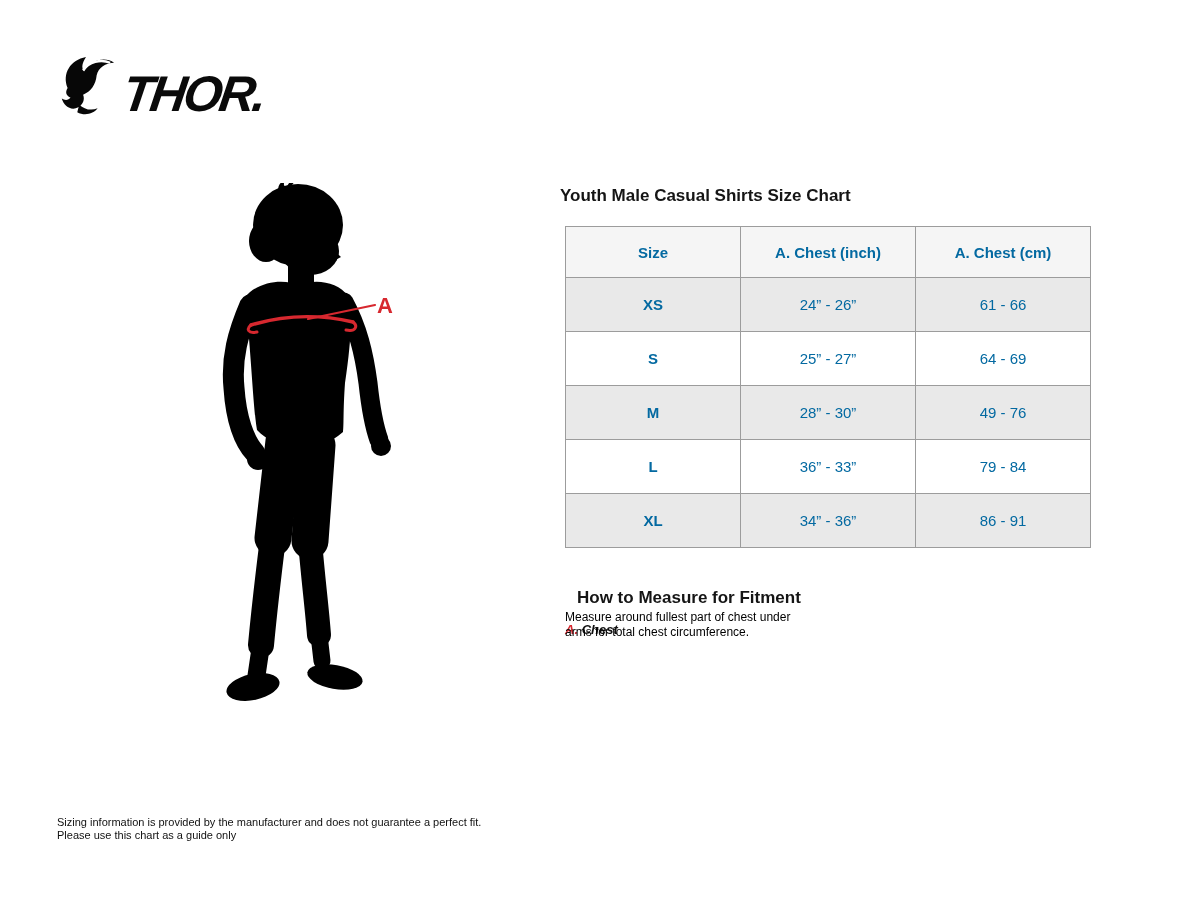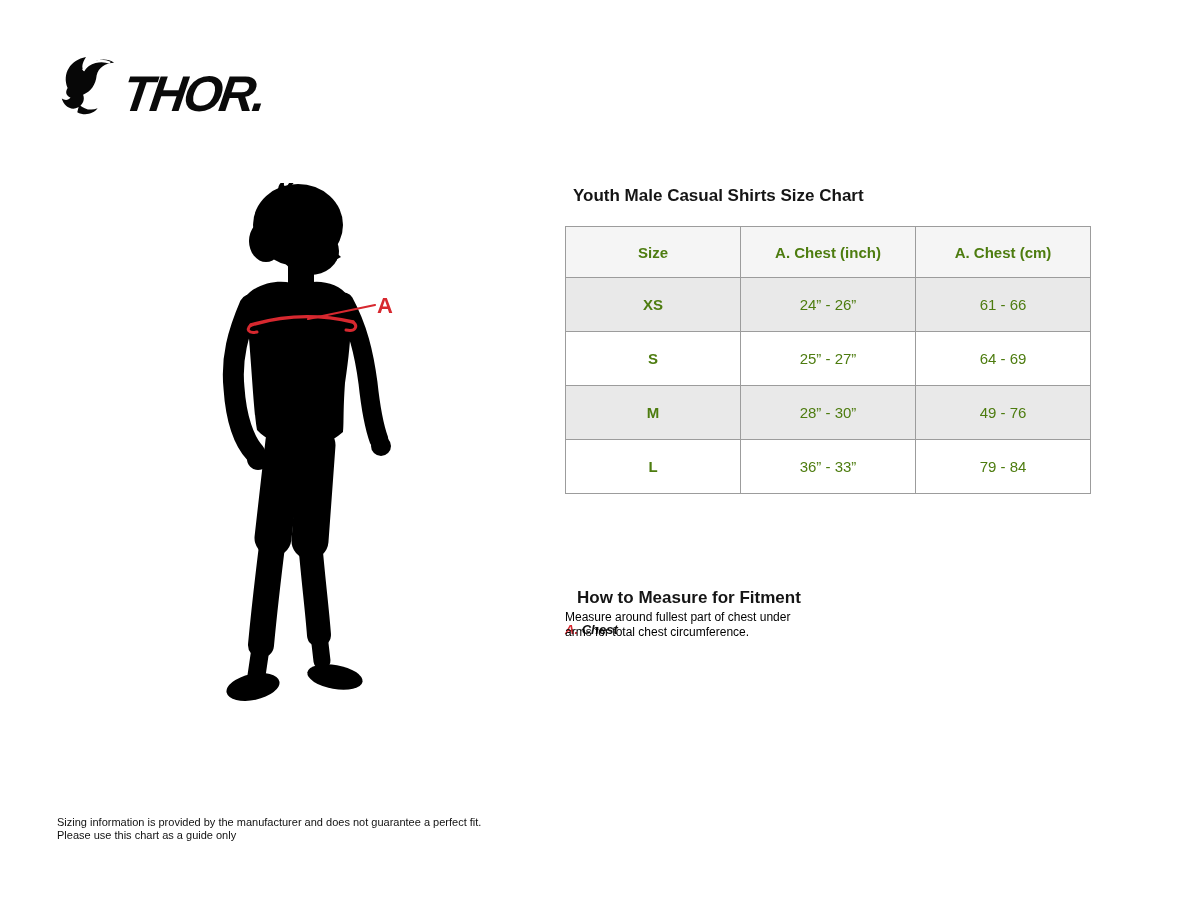--- a/index.html
+++ b/index.html
@@ -19,29 +19,29 @@
     font-size:50px; line-height:0.78; letter-spacing:-3px;
     color:#0a0a0a; transform:skewX(-8deg);
     margin-left:6px; padding-bottom:2px; white-space:nowrap;
   }
 
   
   .figure-wrap { left:198px; top:183px; width:262px; height:522px; }
   .figure-wrap svg { width:100%; height:100%; display:block; }
 
   
-  .chart-title { left:573px; top:186px; font-size:17px; font-weight:bold; color:#151515; }
+  .chart-title { left:560px; top:186px; font-size:17px; font-weight:bold; color:#151515; }
 
   table.size-table {
     position:absolute; left:565px; top:226px; width:526px;
     border-collapse:collapse; table-layout:fixed;
   }
   table.size-table th, table.size-table td {
     border:1px solid #9c9c9c; text-align:center; vertical-align:middle;
-    font-size:15px; color:#4d7c0f; width:33.33%;
+    font-size:15px; color:#0369a1; width:33.33%;
   }
   table.size-table th { height:51px; background:#f5f5f5; font-weight:bold; }
   table.size-table td { height:54px; background:#ffffff; }
   table.size-table tr.alt td { background:#e9e9e9; }
   td.size-col { font-weight:bold;margin-left:44px; }
 
   .measure-heading { left:565px; top:588px; font-size:17px; font-weight:bold; color:#151515;margin-left:12px; }
   .measure-key { left:565px; top:622px; font-size:13px; font-weight:bold; color:#111;font-style:italic; }
   .measure-key .red { color:#d7282f; }
   .measure-desc { left:565px; top:610px; width:252px; font-size:12px; line-height:15px; color:#000000; }
@@ -133,20 +133,25 @@
     <tr class="alt">
       <td class="size-col">M</td>
       <td>28” - 30”</td>
       <td>49 - 76</td>
     </tr>
     <tr>
       <td class="size-col">L</td>
       <td>36” - 33”</td>
       <td>79 - 84</td>
     </tr>
+    <tr class="alt">
+      <td class="size-col">XL</td>
+      <td>34” - 36”</td>
+      <td>86 - 91</td>
+    </tr>
   </tbody>
 </table>
 
 <div class="abs measure-heading">How to Measure for Fitment</div>
 
 <div class="abs measure-key">
   <span class="red">A.</span>
   <span>Chest</span>
 </div>
 

